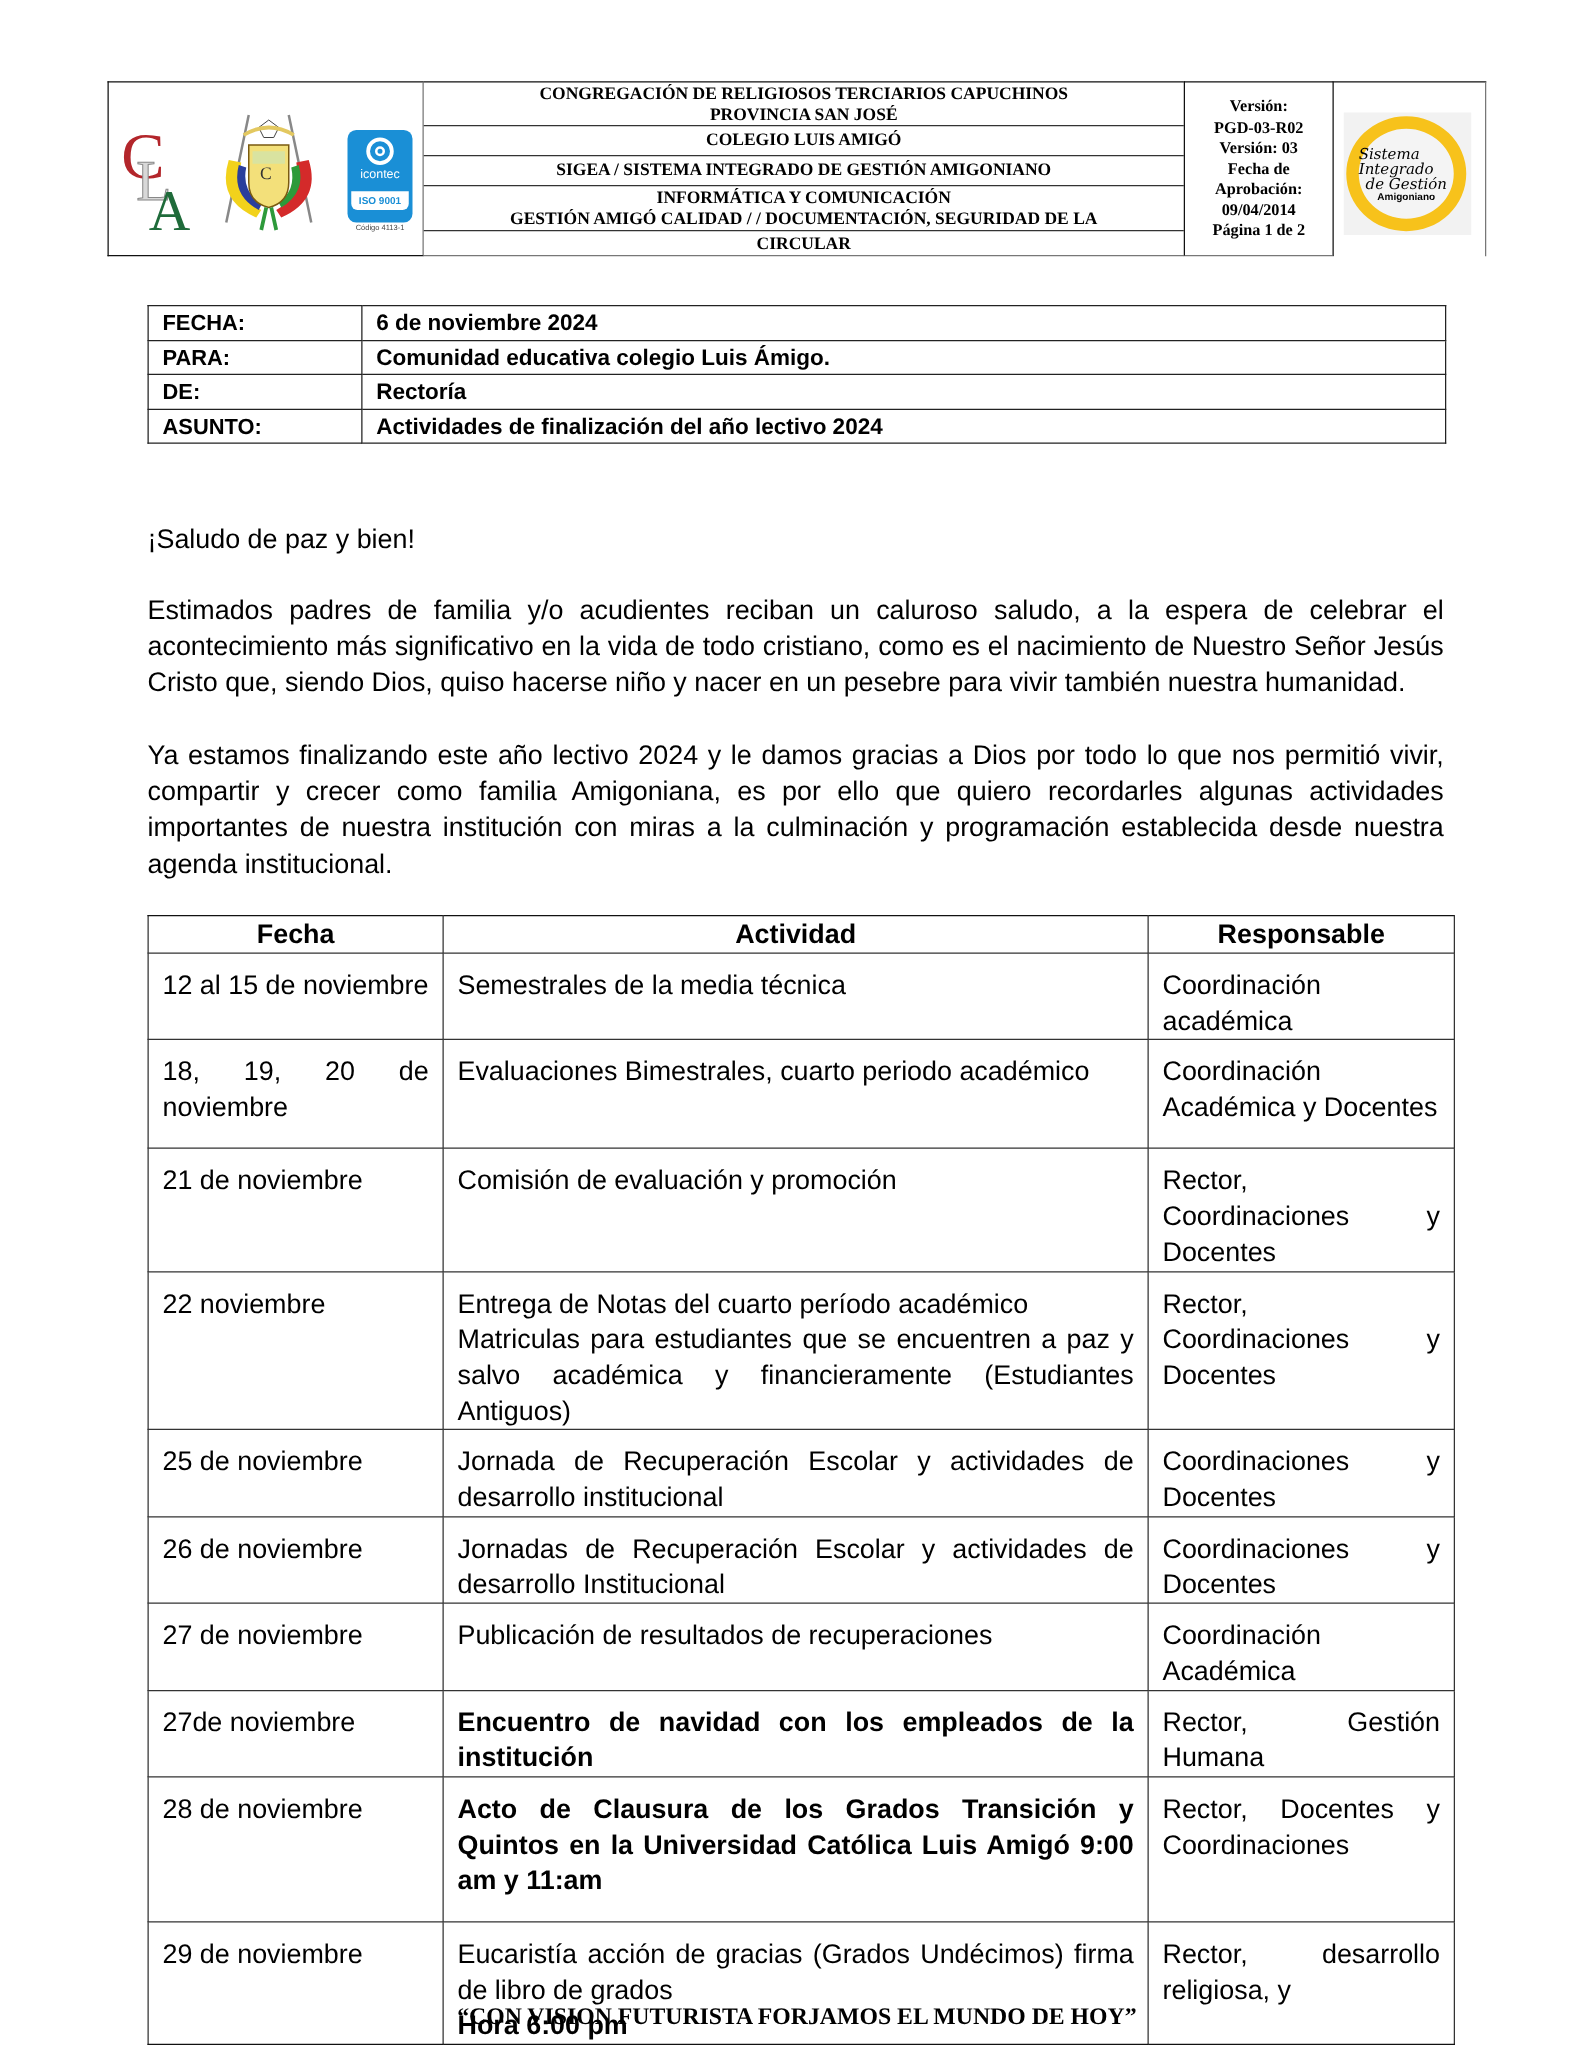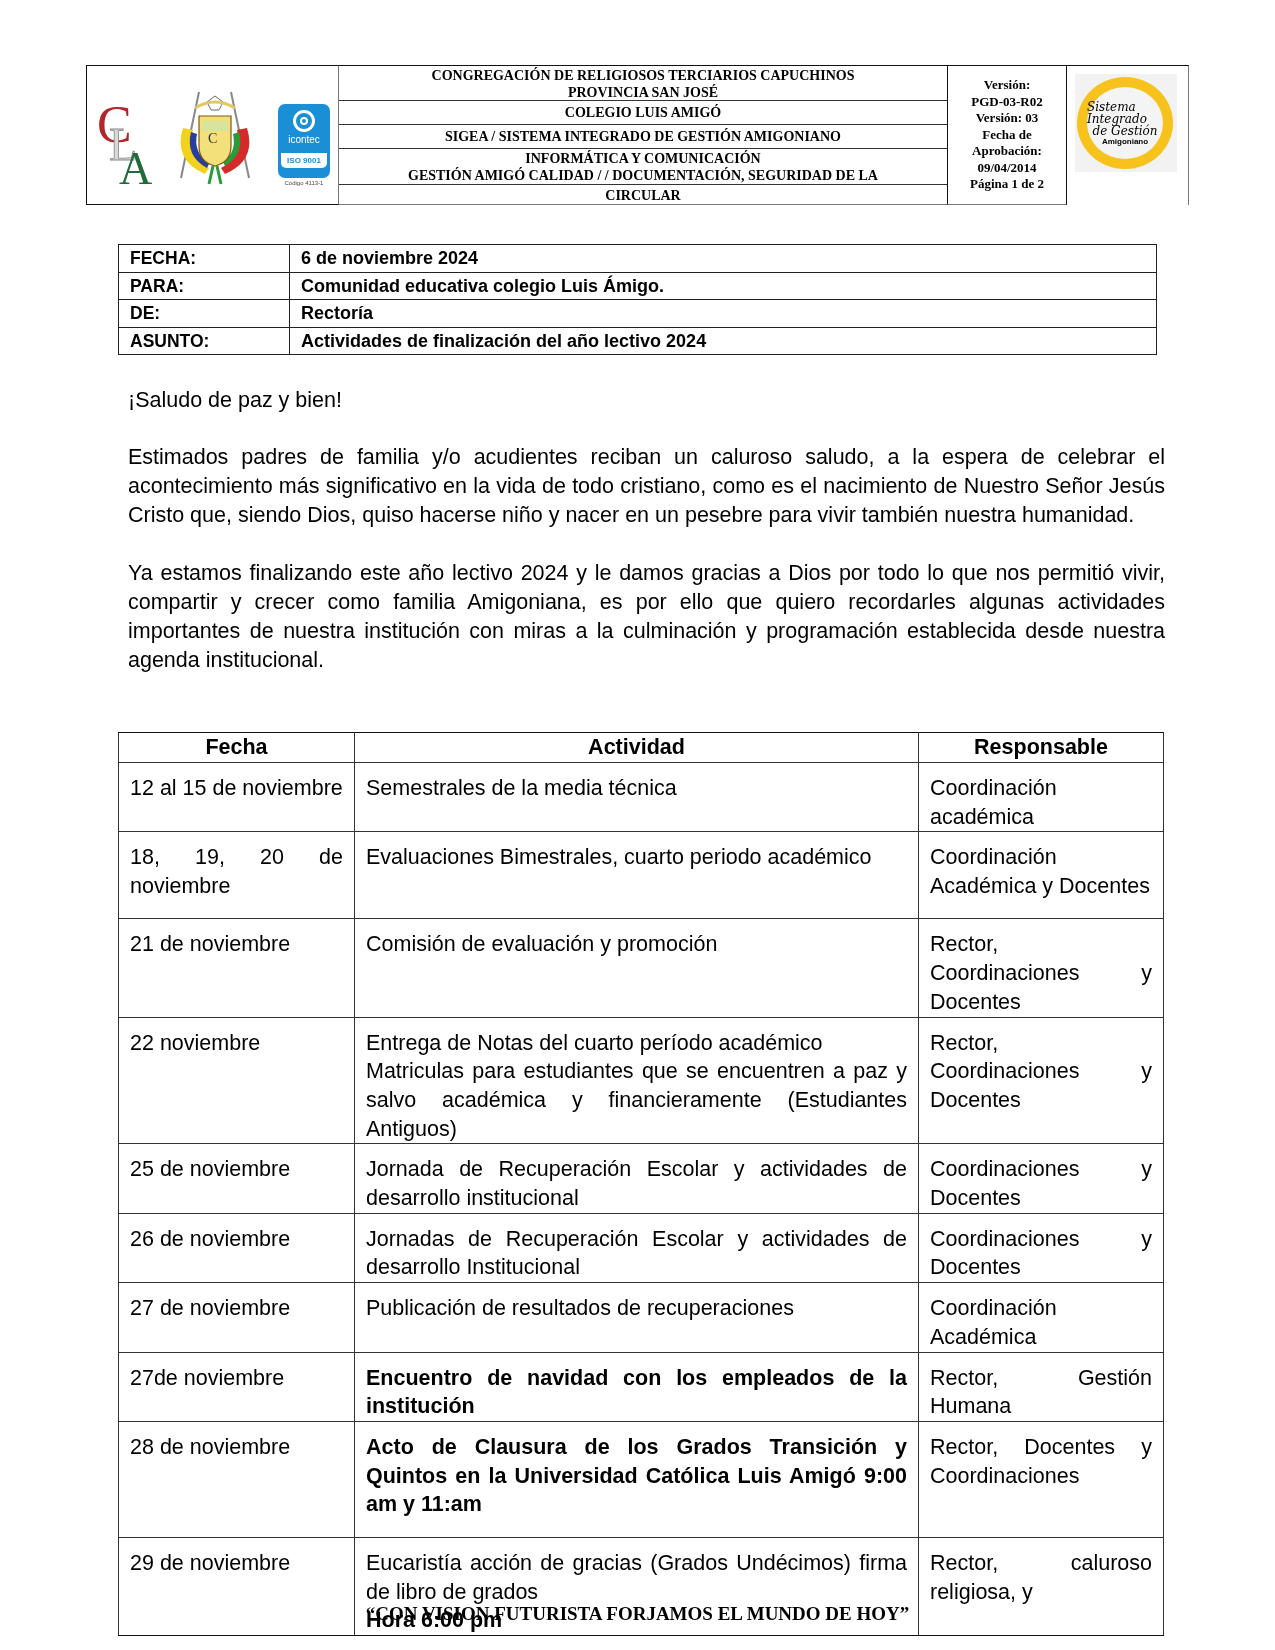--- a/index.html
+++ b/index.html
@@ -17,34 +17,34 @@
 
   
   .logo-cla { position: absolute; left: 8px; top: 28px; width: 66px; height: 92px; }
   .logo-shield { position: absolute; left: 82px; top: 22px; width: 92px; height: 100px; }
   .logo-icontec { position: absolute; left: 191px; top: 38px; width: 52px; height: 74px; background: #1a8fd6; border-radius: 7px; color: #fff; text-align: center; }
   .logo-icontec .ring { width: 22px; height: 22px; border: 3px solid #fff; border-radius: 50%; margin: 6px auto 2px; box-sizing: border-box; position: relative; }
   .logo-icontec .ring::after { content: ""; position: absolute; left: 4px; top: 4px; width: 8px; height: 8px; border: 2px solid #fff; border-radius: 50%; box-sizing: border-box; }
   .logo-icontec .brand { font-size: 10px; line-height: 12px; }
   .logo-icontec .iso { margin: 7px 3px 0; background: #fff; color: #1a8fd6; border-radius: 0 0 5px 5px; font-size: 8px; font-weight: bold; line-height: 15px; }
   .icontec-code { position: absolute; left: 186px; top: 114px; width: 62px; text-align: center; font-size: 6px; color: #444; }
-  .logo-sigea { position: absolute; left: 8px; top: 8px; width: 102px; height: 98px; background: #f2f2f2; }
+  .logo-sigea { position: absolute; left: 8px; top: 24px; width: 102px; height: 98px; background: #f2f2f2; }
   .sigea-ring { position: absolute; left: 2px; top: 3px; width: 96px; height: 92px; border: 10px solid #f7c21b; border-radius: 50%; box-sizing: border-box; background: #f4f4f4; display: flex; flex-direction: column; justify-content: center; align-items: center; }
   .sigea-ring .t1 { font-family: "DejaVu Serif", serif; font-style: italic; font-size: 12px; line-height: 12px; }
   .sigea-ring .t2 { font-family: "Liberation Sans", sans-serif; font-weight: bold; font-size: 8px; line-height: 9px; }
 
   
   table { border-collapse: collapse; }
   .info { position: absolute; left: 118px; top: 244px; width: 1039px; }
   .info td { border: 1.5px solid #222; font-family: "Liberation Sans", sans-serif; font-weight: bold; height: 26.5px; padding: 0 11px; font-size: 18px; line-height: 22px; vertical-align: middle; }
   .info td.lbl { width: 148px; font-size: 17.5px; }
   .info tr:nth-child(n+3) td { border-top-color: #777; }
 
   
-  .body-text { position: absolute; left: 128px; width: 1037px; font-family: "Liberation Sans", sans-serif; font-size: 21.5px; line-height: 29px; text-align: justify; }
+  .body-text { position: absolute; left: 118px; width: 1037px; font-family: "Liberation Sans", sans-serif; font-size: 21.5px; line-height: 29px; text-align: justify; margin-top: 31px; }
   .greeting { top: 386px; }
   .para1 { top: 443px; }
   .para2 { top: 559px; }
 
   
   .acts { position: absolute; left: 118px; top: 702px; width: 1045px; table-layout: fixed; margin-top: 30px; }
   .acts th, .acts td { border: 1.5px solid #333; font-family: "Liberation Sans", sans-serif; font-size: 21.5px; line-height: 28.7px; vertical-align: top; padding: 11px 11px 0; text-align: justify; text-align-last: left; }
   .acts th { font-weight: bold; text-align: center; text-align-last: center; height: 29px; padding: 0; border-top-color: #111; }
   .acts col.c1 { width: 236px; }
   .acts col.c2 { width: 564px; }
@@ -206,18 +206,18 @@
     <td>28 de noviembre</td>
     <td class="b">Acto de Clausura de los Grados Transición y Quintos en la Universidad Católica Luis Amigó 9:00 am y 11:am</td>
     <td>Rector, Docentes y Coordinaciones</td>
   </tr>
   <tr style="height:87px">
     <td>29 de noviembre</td>
     <td>
       <div>Eucaristía acción de gracias (Grados Undécimos) firma de libro de grados</div>
       <div class="b">Hora 6:00 pm</div>
     </td>
-    <td>Rector, caluroso religiosa, y</td>
+    <td>Rector, desarrollo religiosa, y</td>
   </tr>
 </tbody>
   </table>
 
 <div class="motto">“CON VISION FUTURISTA FORJAMOS EL MUNDO DE HOY”</div>
 
 </body></html>

